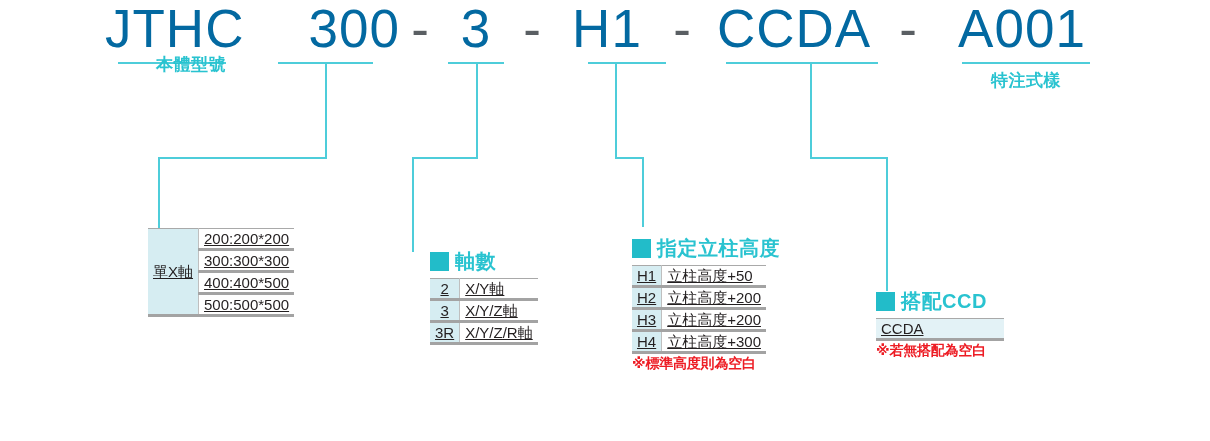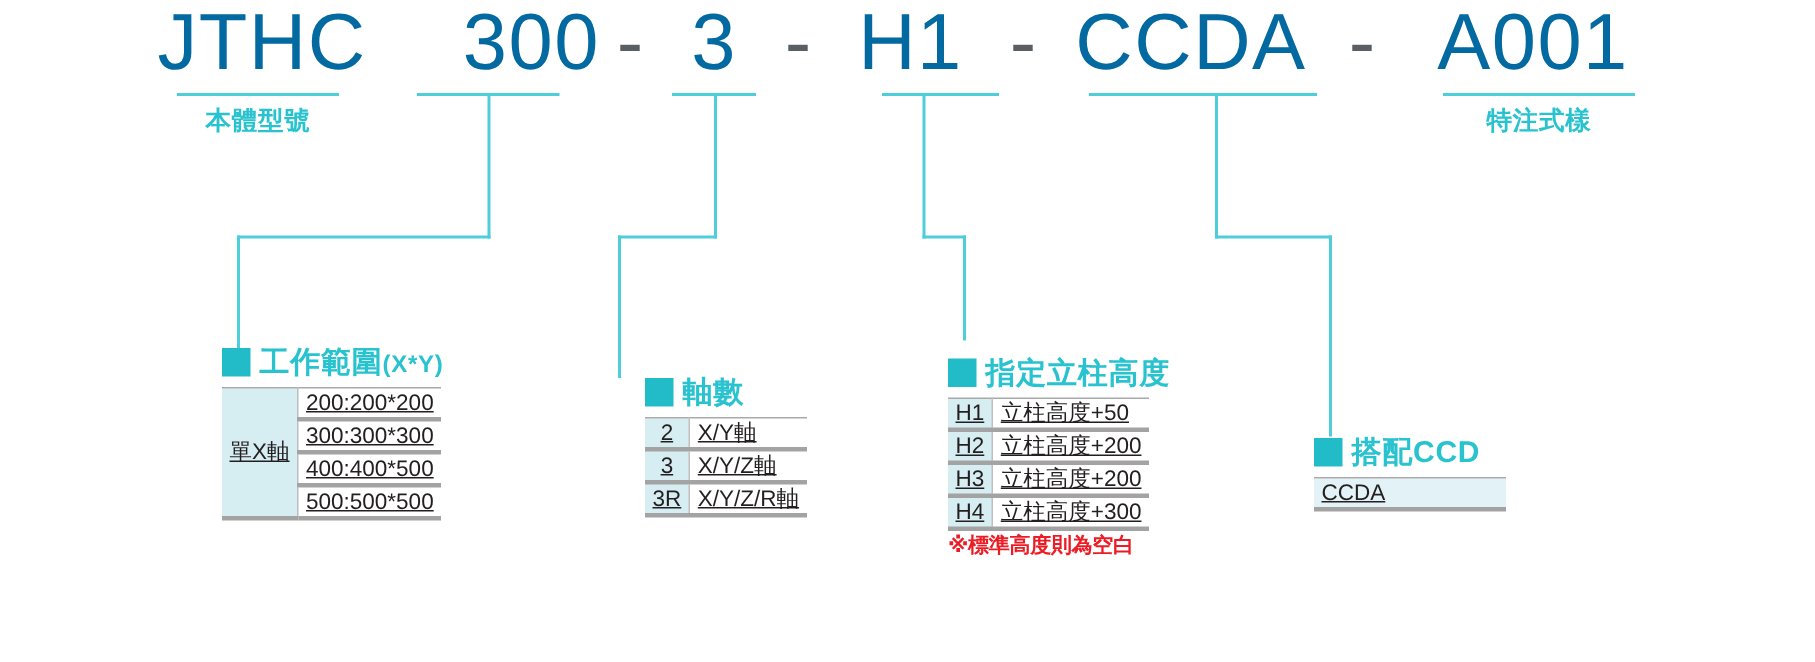--- a/index.html
+++ b/index.html
@@ -177,44 +177,40 @@
     <div class="mn-seg" style="left:928px; width:188px;">A001</div>
   </div>
 
   <div class="uline" style="left:118px;  top:62px; width:108px;"></div>
   <div class="uline" style="left:278px;  top:62px; width:95px;"></div>
   <div class="uline" style="left:448px;  top:62px; width:56px;"></div>
   <div class="uline" style="left:588px;  top:62px; width:78px;"></div>
   <div class="uline" style="left:726px;  top:62px; width:152px;"></div>
   <div class="uline" style="left:962px;  top:62px; width:128px;"></div>
 
-  <div class="cap" style="left:118px; top:69px; width:108px;">本體型號</div>
+  <div class="cap" style="left:118px; top:53px; width:108px;text-align:right;">本體型號</div>
   <div class="cap" style="left:962px; top:69px; width:128px;">特注式樣</div>
 
   <div class="vline" style="left:325px; top:62px;  height:97px;"></div>
   <div class="hline" style="left:158px; top:157px; width:169px;"></div>
   <div class="vline" style="left:158px; top:157px; height:75px;"></div>
 
   <div class="vline" style="left:476px; top:62px;  height:97px;"></div>
   <div class="hline" style="left:412px; top:157px; width:66px;"></div>
   <div class="vline" style="left:412px; top:157px; height:95px;"></div>
 
   <div class="vline" style="left:615px; top:62px;  height:97px;"></div>
   <div class="hline" style="left:615px; top:157px; width:29px;"></div>
   <div class="vline" style="left:642px; top:157px; height:70px;"></div>
 
   <div class="vline" style="left:810px; top:62px;  height:97px;"></div>
   <div class="hline" style="left:810px; top:157px; width:78px;"></div>
   <div class="vline" style="left:886px; top:157px; height:134px;"></div>
 
   <div class="grp" style="left:148px; top:228px;">
-    <div class="grp-head">
-      <span class="sq"></span>
-      <span class="grp-title"><span>工作範圍</span><span class="sub">(X*Y)</span></span>
-    </div>
     <table class="spec">
       <tbody>
           <tr>
         <td class="mergecell" rowspan="4">單X軸</td>
         <td class="valcell">200:200*200</td>
       </tr>
       <tr>
         <td class="valcell">300:300*300</td>
       </tr>
       <tr>
@@ -283,15 +279,16 @@
       <span class="sq"></span>
       <span class="grp-title">搭配CCD</span>
     </div>
     <table class="spec">
       <tbody>
           <tr>
         <td class="widecell" style="width:118px;">CCDA</td>
       </tr>
     </tbody>
       </table>
+    <div class="note">※若無搭配為空白</div>
   </div>
 
 </div>
 
 </body></html>

